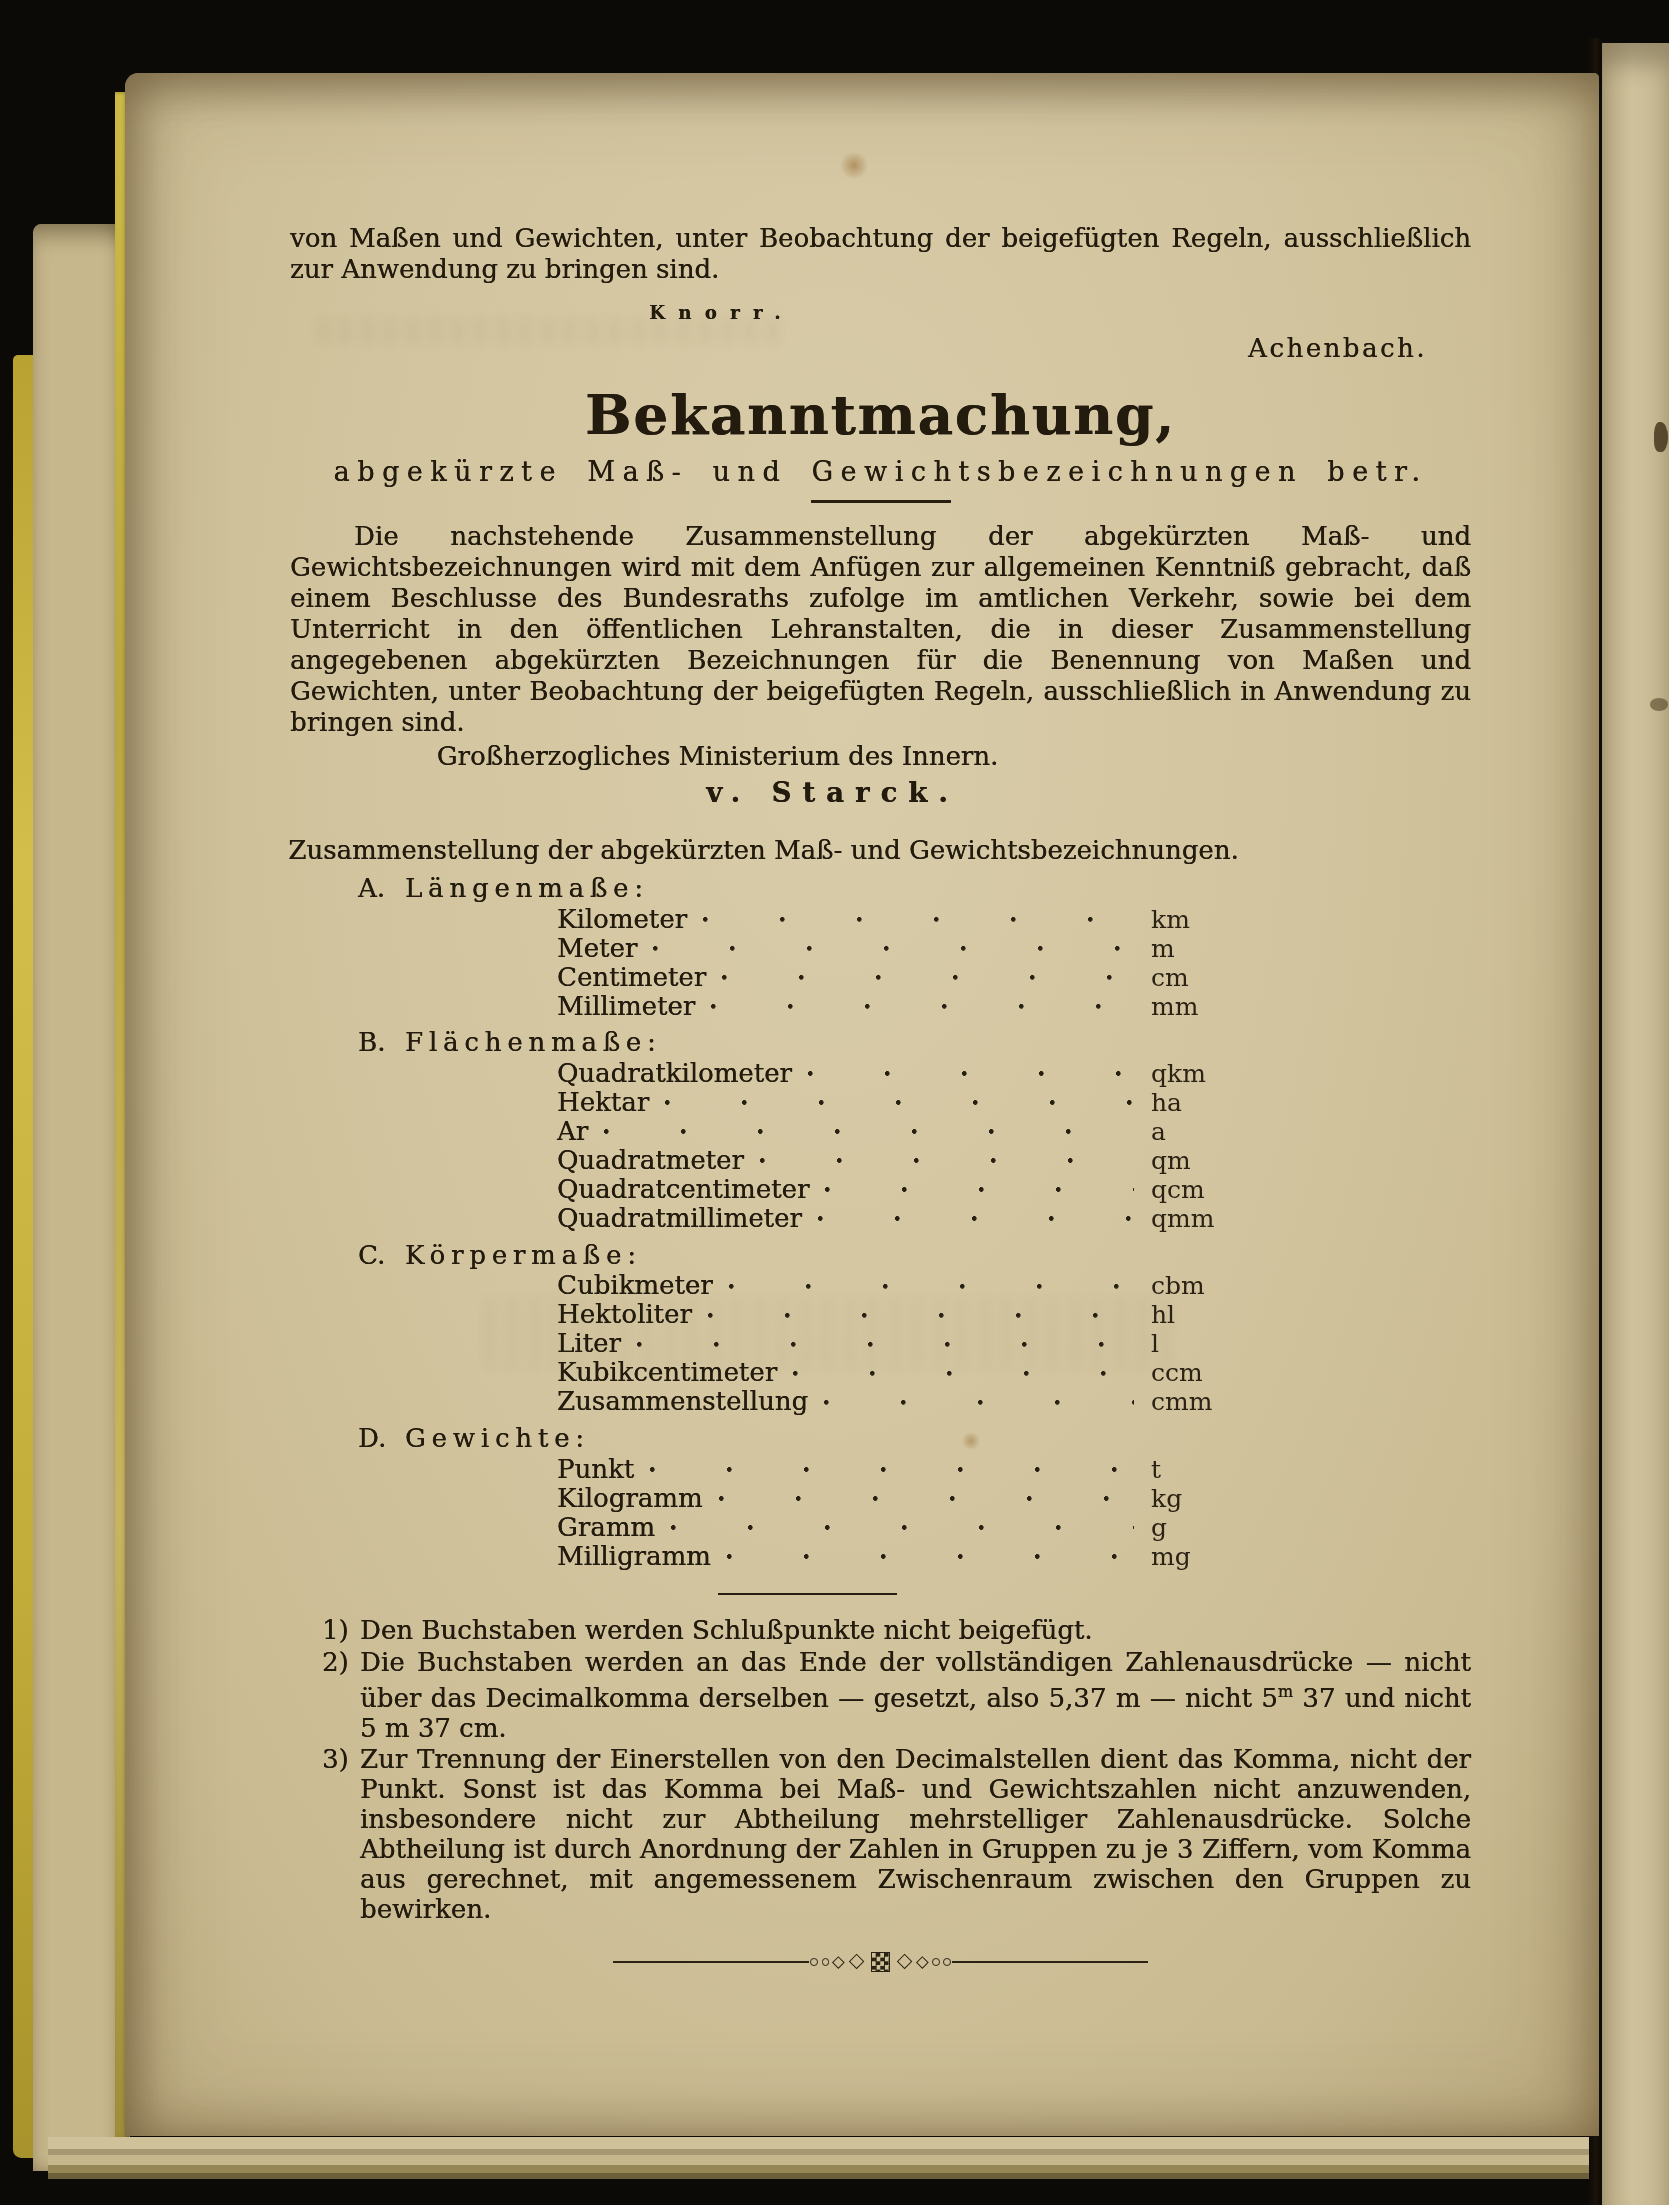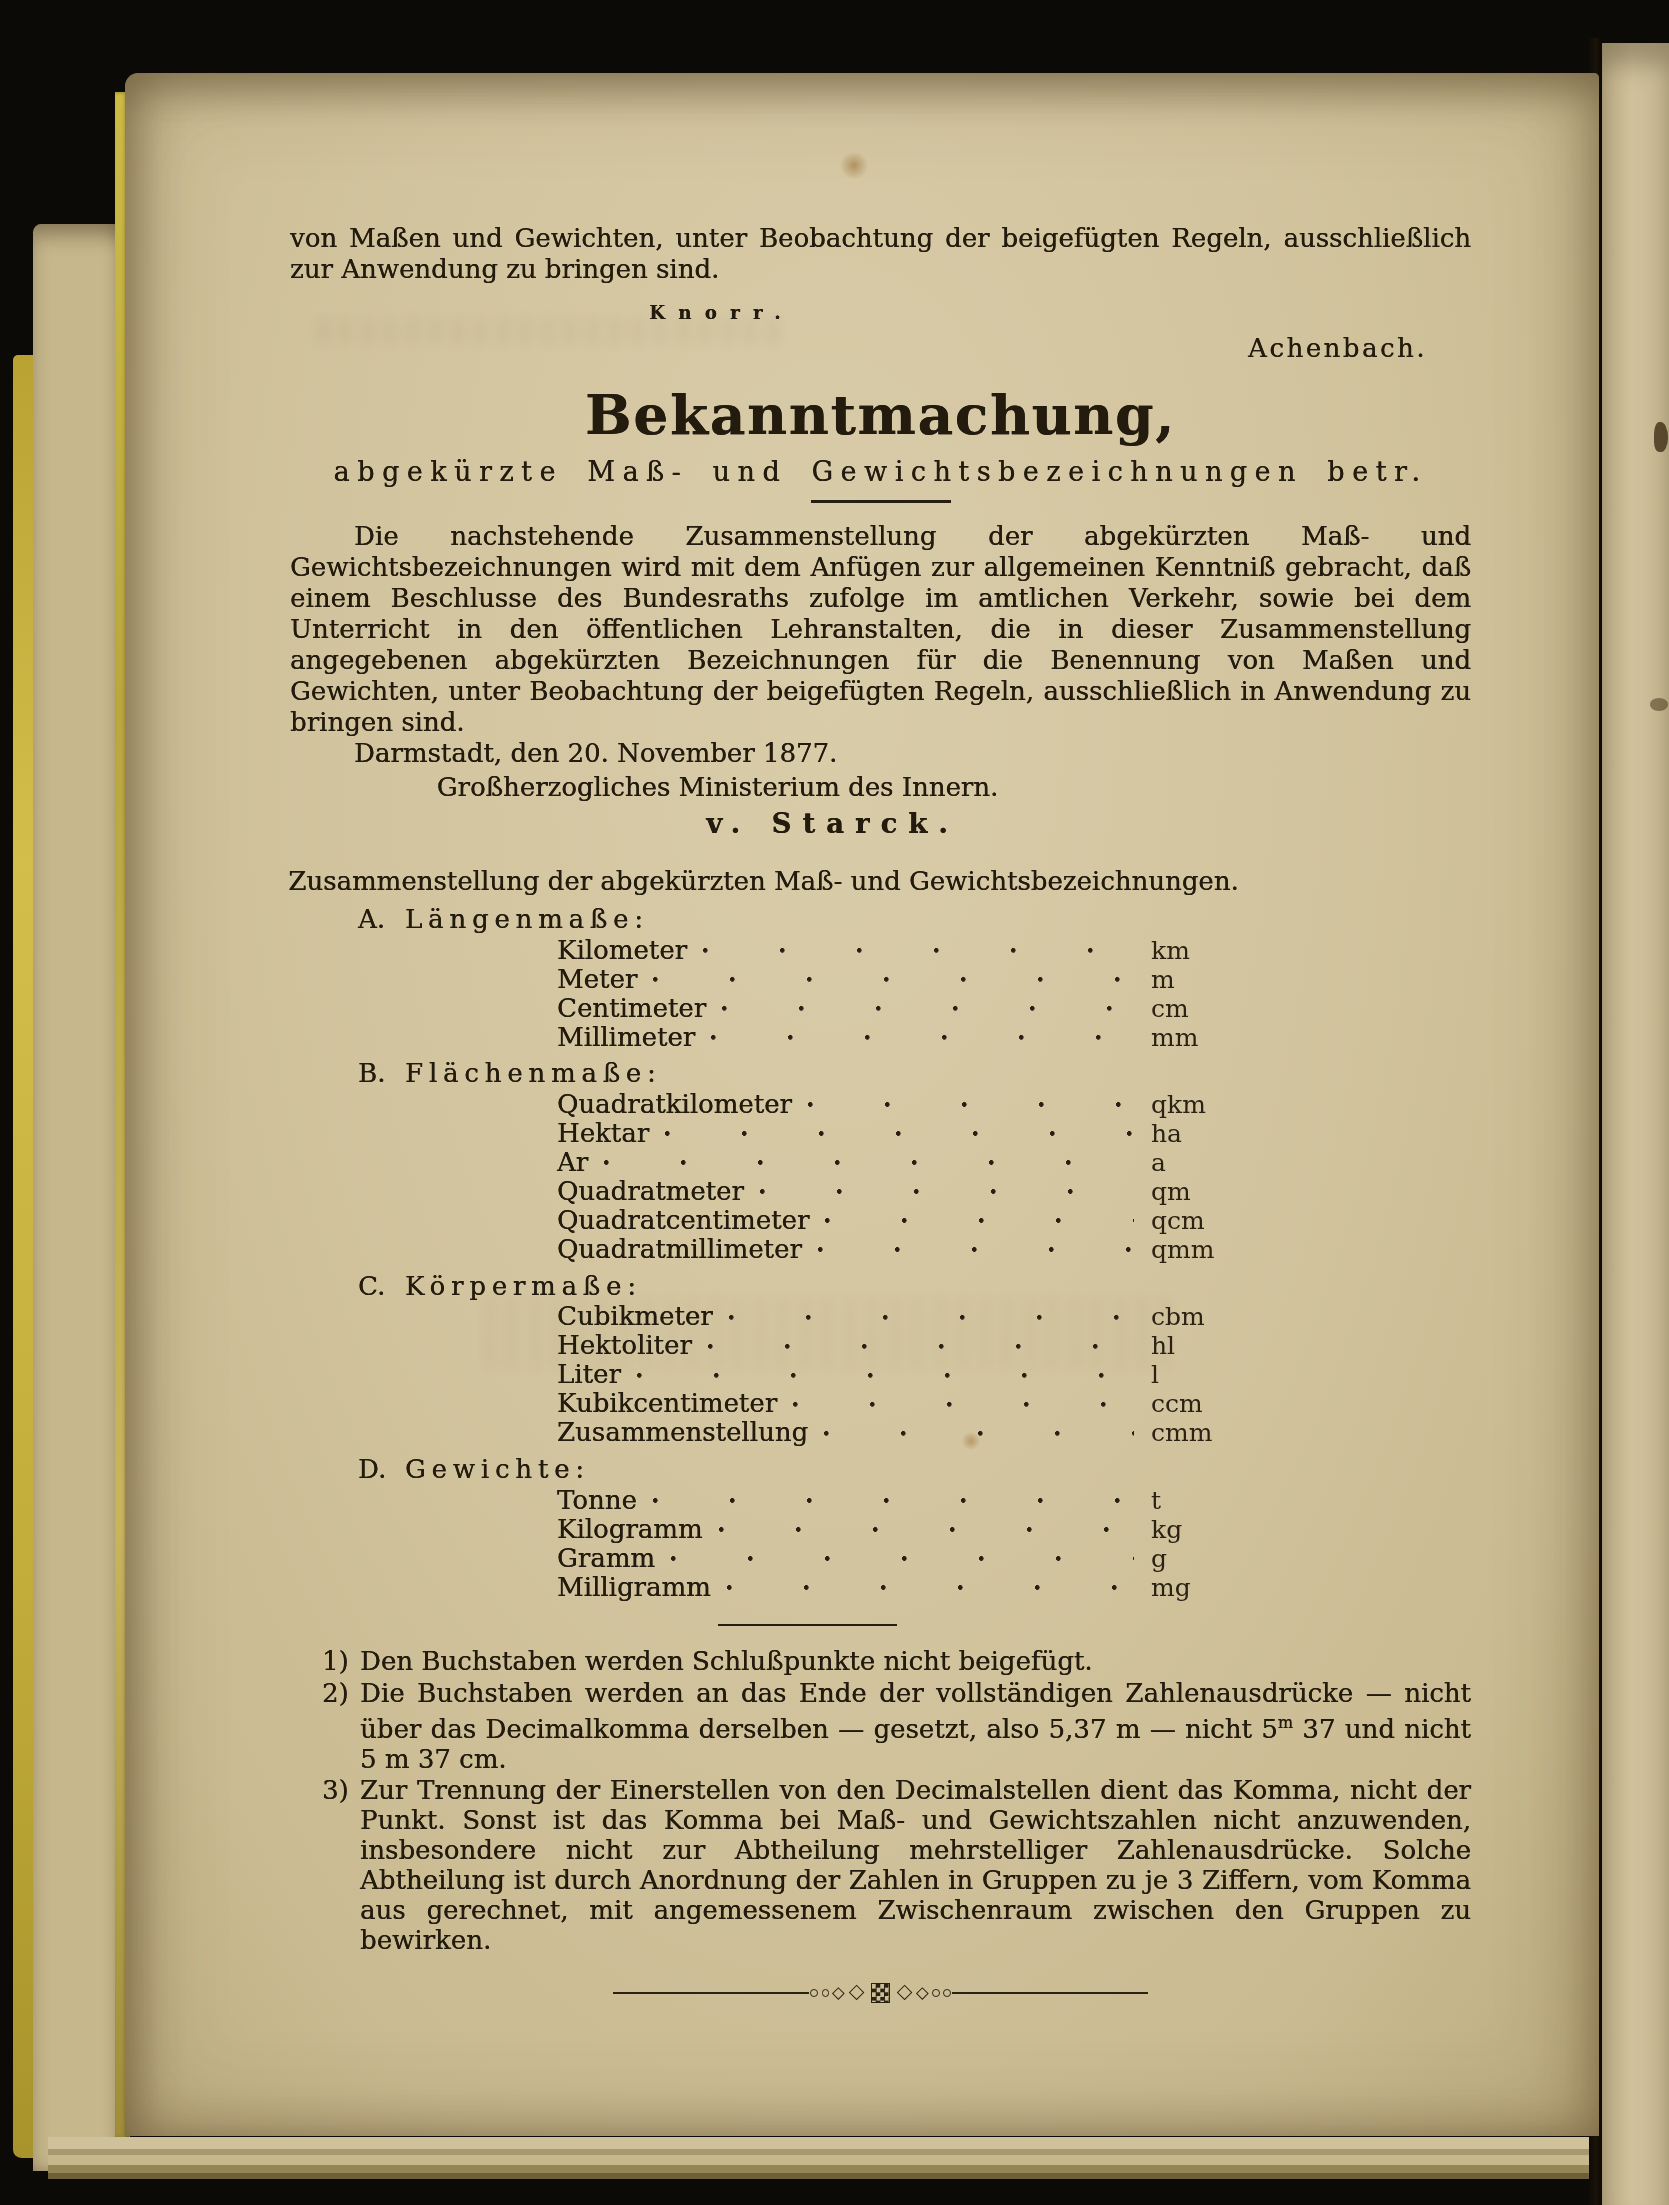--- a/index.html
+++ b/index.html
@@ -119,21 +119,20 @@
   <div class="abs content">
     <p class="cont-par">von Maßen und Gewichten, unter Beobachtung der beigefügten Regeln, ausschließlich zur Anwendung zu bringen sind.</p>
     <div class="sig-knorr">Knorr.</div>
     <div class="sig-achenbach">Achenbach.</div>
 
     <h1 class="title">Bekanntmachung,</h1>
     <div class="subtitle">abgekürzte Maß- und Gewichtsbezeichnungen betr.</div>
     <div class="rule rule-subtitle"></div>
 
     <p class="body-par">Die nachstehende Zusammenstellung der abgekürzten Maß- und Gewichtsbezeichnungen wird mit dem Anfügen zur allgemeinen Kenntniß gebracht, daß einem Beschlusse des Bundesraths zufolge im amtlichen Verkehr, sowie bei dem Unterricht in den öffentlichen Lehranstalten, die in dieser Zusammenstellung angegebenen abgekürzten Bezeichnungen für die Benennung von Maßen und Gewichten, unter Beobachtung der beigefügten Regeln, ausschließlich in Anwendung zu bringen sind.</p>
-    <div class="dateline">Darmstadt, den 20. November 1877.</div>
     <div class="ministry">Großherzogliches Ministerium des Innern.</div>
     <div class="sig-starck">v. Starck.</div>
 
     <div class="table-title">Zusammenstellung der abgekürzten Maß- und Gewichtsbezeichnungen.</div>
     <div id="measure-table">
         <div class="sec">
           <span class="sec-letter">A.</span>
           <span class="sec-name">Längenmaße:</span>
         </div>
         <div class="t-row">
@@ -233,21 +232,21 @@
           <span class="t-label">Zusammenstellung</span>
           <span class="t-dots"></span>
           <span class="t-abbr">cmm</span>
         </div>
         <div class="sec">
           <span class="sec-letter">D.</span>
           <span class="sec-name">Gewichte:</span>
         </div>
         <div class="t-row">
           <span class="t-sp"></span>
-          <span class="t-label">Tonne</span>
+          <span class="t-label">Punkt</span>
           <span class="t-dots"></span>
           <span class="t-abbr">t</span>
         </div>
         <div class="t-row">
           <span class="t-sp"></span>
           <span class="t-label">Kilogramm</span>
           <span class="t-dots"></span>
           <span class="t-abbr">kg</span>
         </div>
         <div class="t-row">

